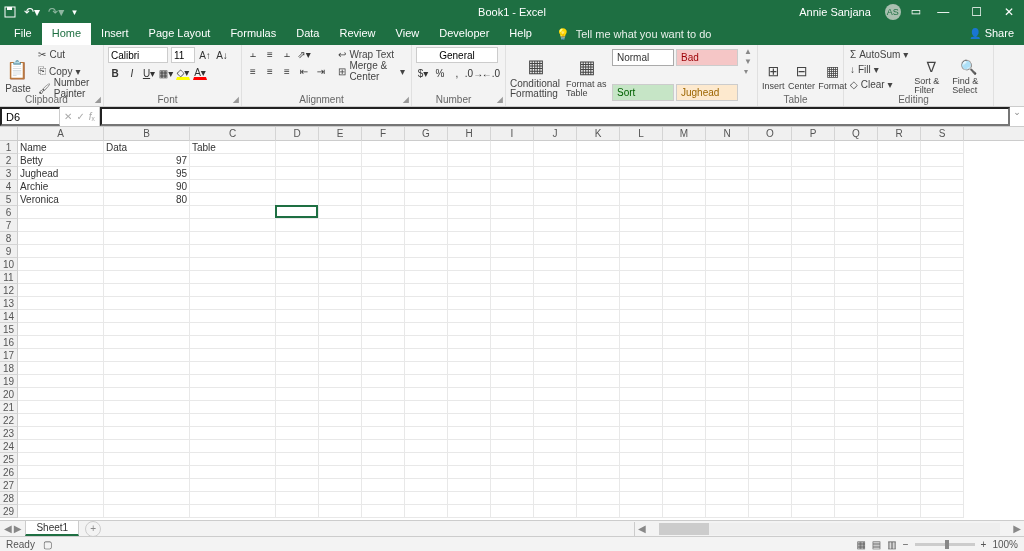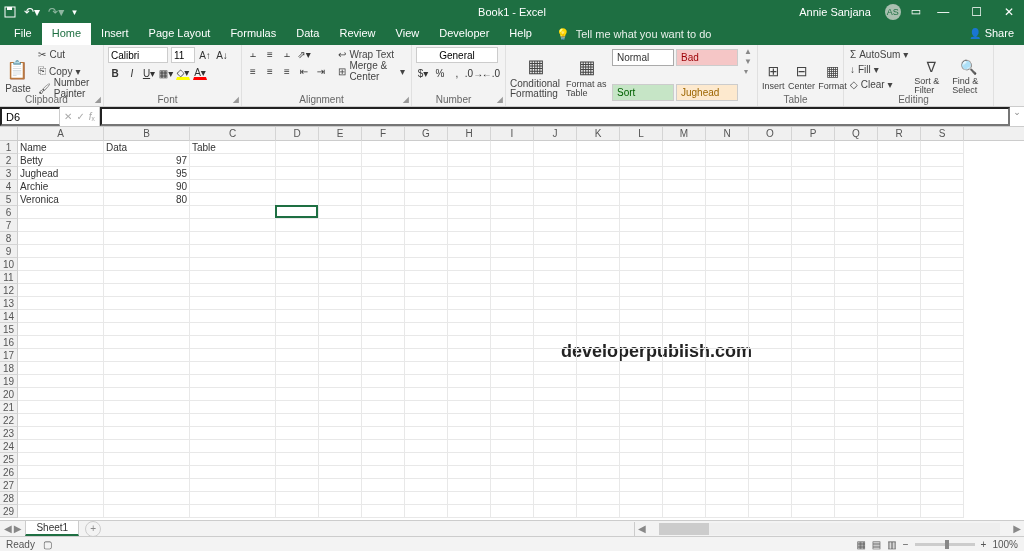--- a/index.html
+++ b/index.html
@@ -342,21 +342,20 @@
       <div>22</div>
       <div>23</div>
       <div>24</div>
       <div>25</div>
       <div>26</div>
       <div>27</div>
       <div>28</div>
       <div>29</div>
     </div>
   <div class="cells" id="cellgrid">
-    <div class="watermark">developerpublish.com</div>
   <div class="cell" style="left: 0px; top: 0px; width: 86px; text-align: left;">Name</div>
       <div class="cell" style="left: 86px; top: 0px; width: 86px; text-align: left;">Data</div>
       <div class="cell" style="left: 172px; top: 0px; width: 86px; text-align: left;">Table</div>
       <div class="cell" style="left: 258px; top: 0px; width: 43px;"></div>
       <div class="cell" style="left: 301px; top: 0px; width: 43px;"></div>
       <div class="cell" style="left: 344px; top: 0px; width: 43px;"></div>
       <div class="cell" style="left: 387px; top: 0px; width: 43px;"></div>
       <div class="cell" style="left: 430px; top: 0px; width: 43px;"></div>
       <div class="cell" style="left: 473px; top: 0px; width: 43px;"></div>
       <div class="cell" style="left: 516px; top: 0px; width: 43px;"></div>

